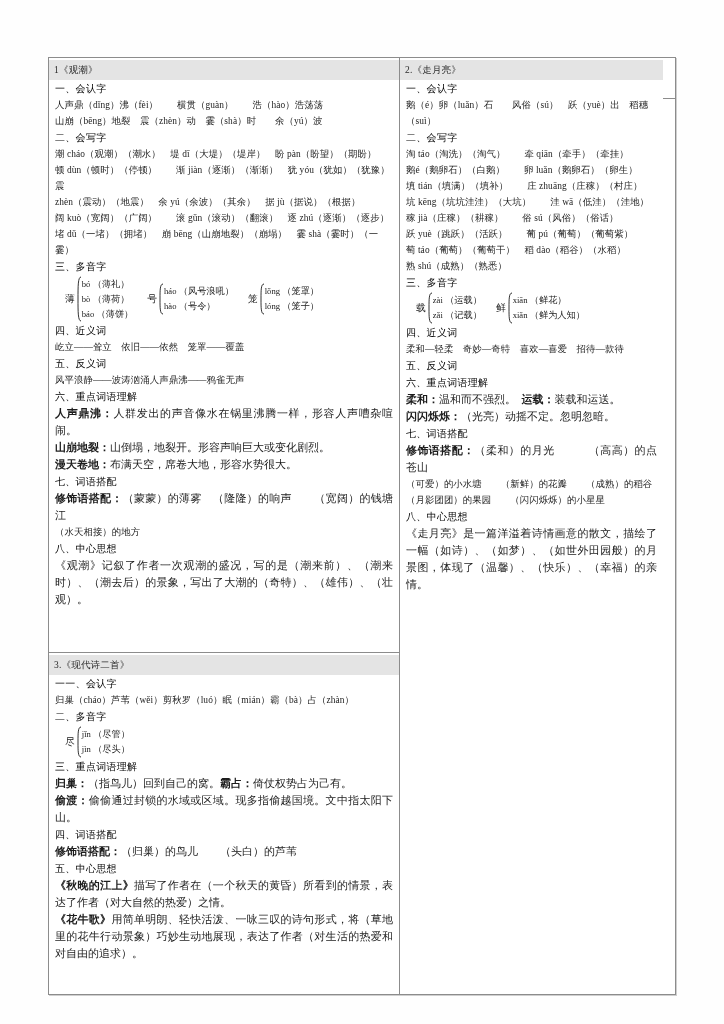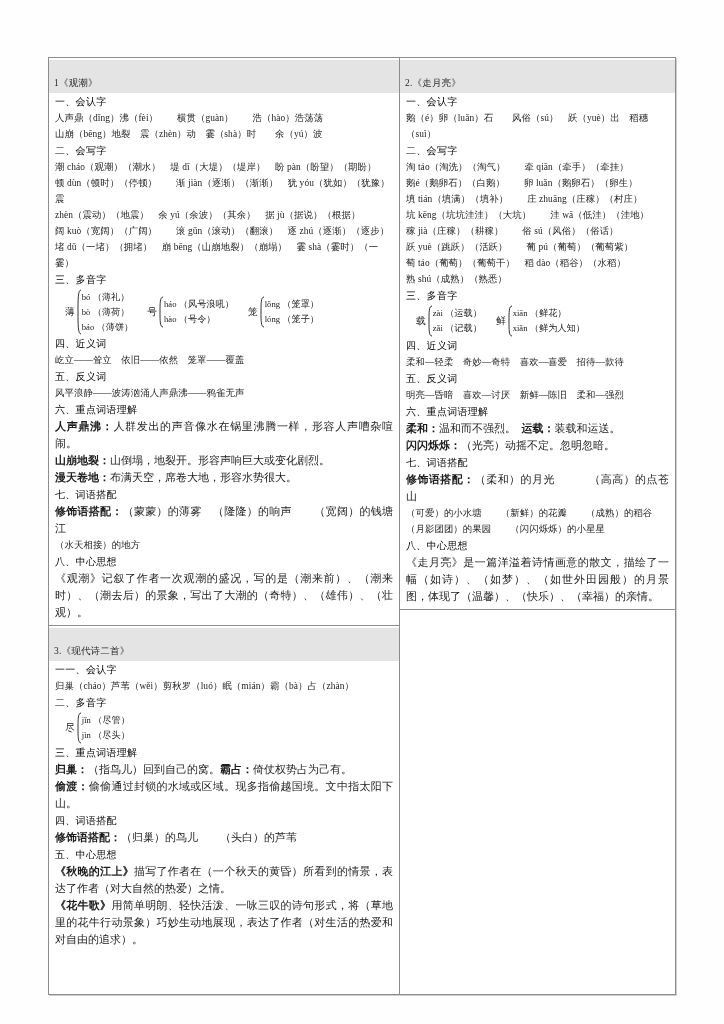--- a/index.html
+++ b/index.html
@@ -42,36 +42,36 @@
     width: 351px;
     box-sizing: border-box;
     border-right: 1px solid #8c8c8c;
     display: flex;
     flex-direction: column;
   }
   .col-right {
     flex: 1;
     box-sizing: border-box;
     display: flex;
-    flex-direction: column;
+    flex-direction: row;
   }
 
   .cell {
     box-sizing: border-box;
     padding: 2px 6px 4px 6px;
     overflow: hidden;
   }
-  .cell.bordered-top { border-top: 1px solid #8c8c8c; }
+  .cell.bordered-top { border-top: 1px solid #8c8c8c; margin-top: 40px; }
 
   
   .lesson-title {
     background: #e4e4e4;
     font-size: 9.5px;
     line-height: 15px;
-    padding: 16px 5px 2px 5px;
+    padding: 3px 5px 2px 5px;
     margin: 0 -6px 1px -6px;
     color: #2a2a2a;
     letter-spacing: 0.2px;
     font-family: Liberation Serif, serif;
   }
 
   .sec-head {
     font-weight: normal;
     font-size: 10px;
     line-height: 16px;
@@ -301,21 +301,20 @@
               <div><span class="rom">xiān</span>&nbsp;<span>（鲜花）</span></div>
               <div><span class="rom">xiǎn</span>&nbsp;<span>（鲜为人知）</span></div>
             </span>
           </div>
         </div>
 
         <div class="sec-head">四、近义词</div>
         <div class="line">柔和—轻柔　奇妙—奇特　喜欢—喜爱　招待—款待</div>
 
         <div class="sec-head">五、反义词</div>
-        <div class="line">明亮—昏暗　喜欢—讨厌　新鲜—陈旧　柔和—强烈</div>
 
         <div class="sec-head">六、重点词语理解</div>
         <div class="para"><b>柔和：</b><span>温和而不强烈。</span>&nbsp;&nbsp;<b>运载：</b><span>装载和运送。</span></div>
         <div class="para"><b>闪闪烁烁：</b><span>（光亮）动摇不定。忽明忽暗。</span></div>
 
         <div class="sec-head">七、词语搭配</div>
         <div class="para"><b>修饰语搭配：</b><span>（柔和）的月光　　　（高高）的点苍山</span></div>
         <div class="line">（可爱）的小水塘　　（新鲜）的花瓣　　（成熟）的稻谷</div>
         <div class="line">（月影团团）的果园　　（闪闪烁烁）的小星星</div>
 

